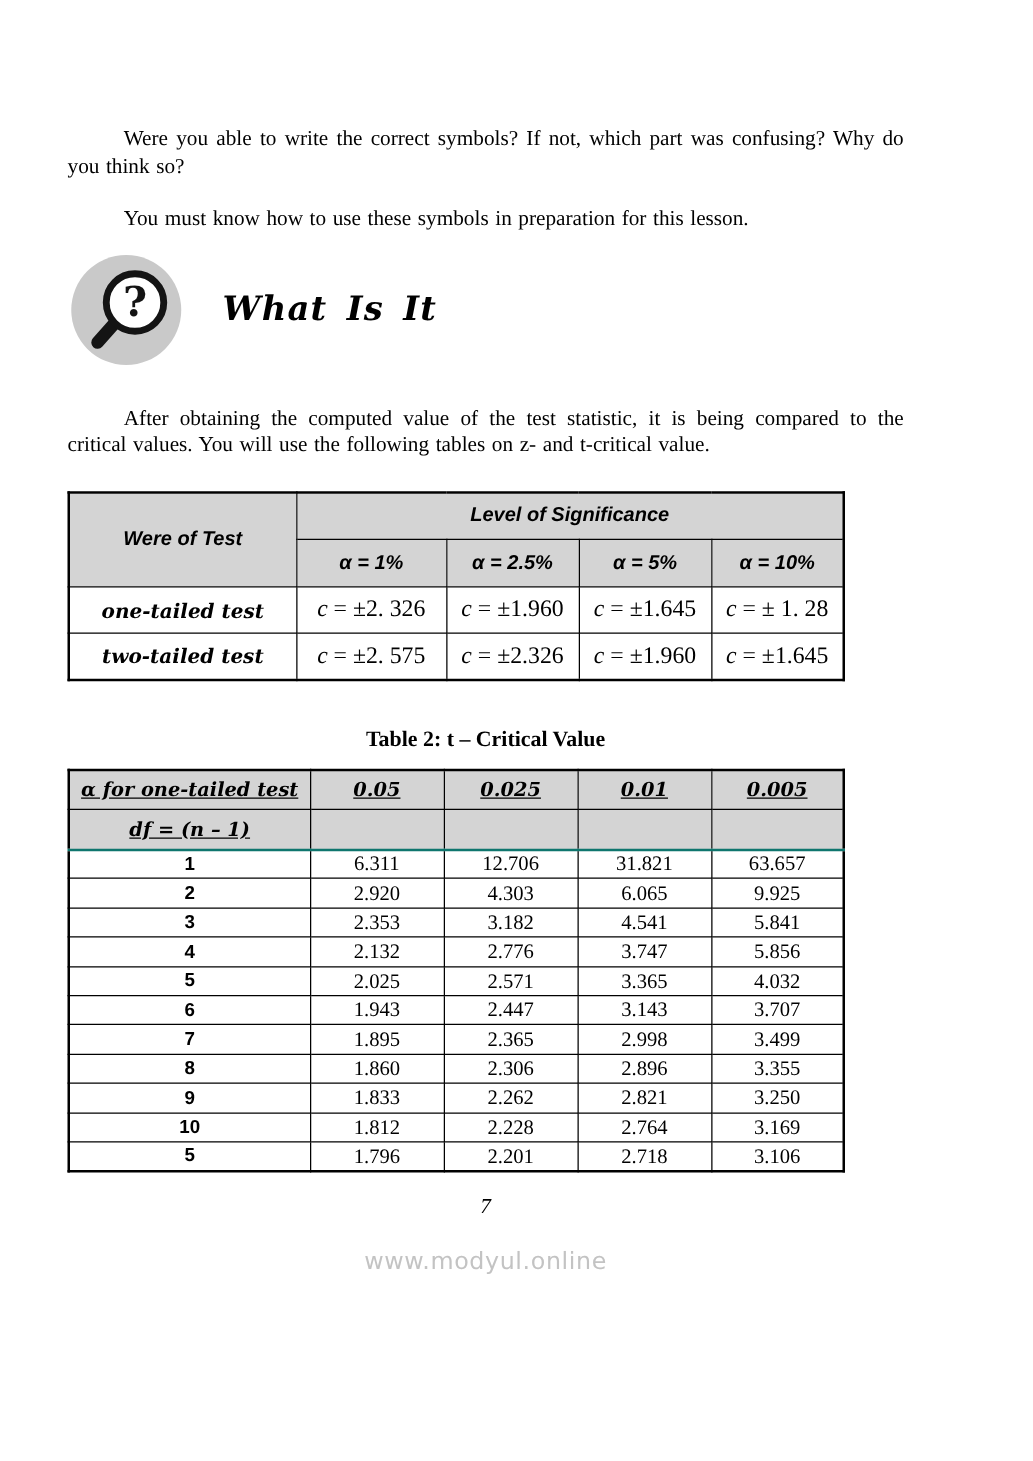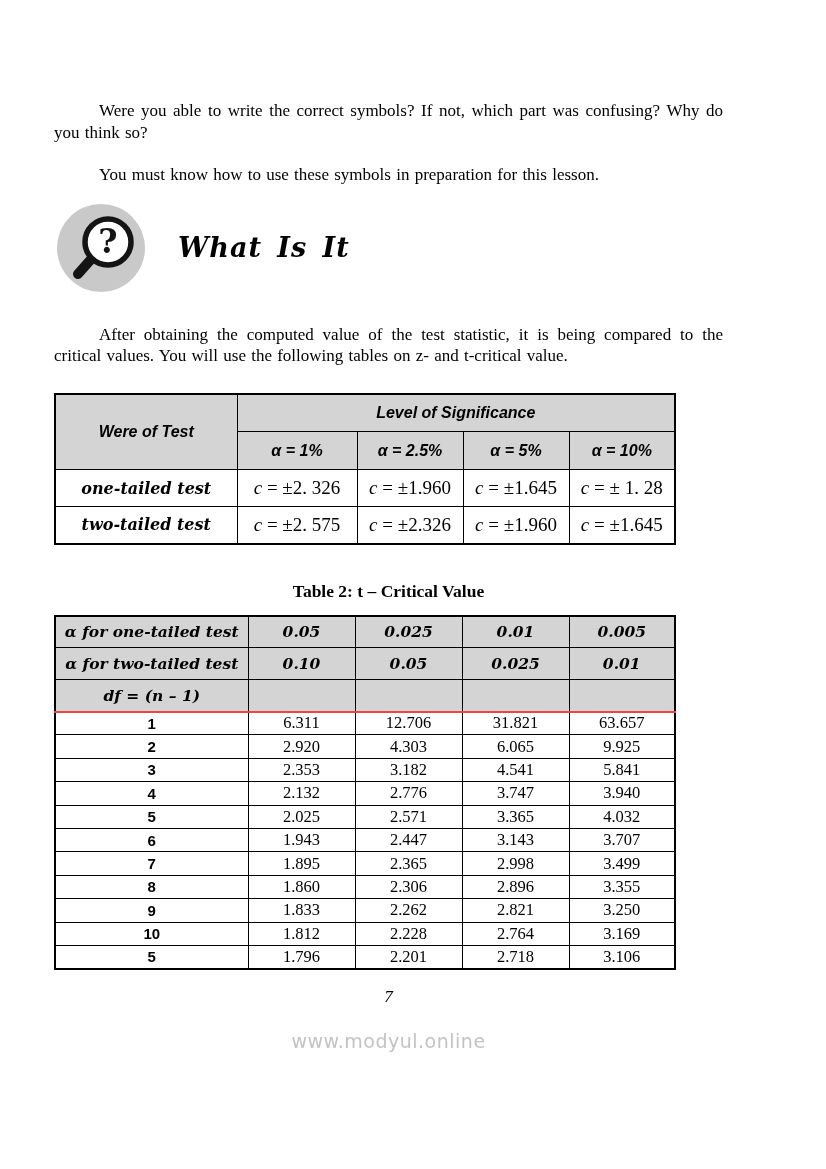--- a/index.html
+++ b/index.html
@@ -56,21 +56,21 @@
   }
   .t1 td.val::first-letter { font-style:italic; }
 
   .t2 { margin-top:13px; }
   .t2 thead th {
     background:#d4d4d4; height:32px;
     font-family:"DejaVu Serif", serif;
     font-weight:bold; font-style:italic;
     font-size:15.5px;
   }
-  .t2 thead { border-bottom:2px solid #ef4444; }
+  .t2 thead { border-bottom:2px solid #0f766e;text-decoration:underline; }
   .t2 tbody td { height:23.4px; font-size:16.5px; border-top-width:1px; border-bottom-width:1px; }
   .t2 tbody td.df {
     font-family:"Liberation Sans", sans-serif;
     font-weight:bold; font-size:15px;
   }
 
   .page-number { text-align:center; font-style:italic; font-size:17px; margin-top:17px; }
   .watermark {
     text-align:center;
     font-family:"DejaVu Sans", sans-serif;
@@ -151,27 +151,20 @@
       </colgroup>
     <thead>
       <tr>
         <th>α for one-tailed test</th>
         <th>0.05</th>
         <th>0.025</th>
         <th>0.01</th>
         <th>0.005</th>
       </tr>
       <tr>
-        <th>α for two-tailed test</th>
-        <th>0.10</th>
-        <th>0.05</th>
-        <th>0.025</th>
-        <th>0.01</th>
-      </tr>
-      <tr>
         <th>df = (n – 1)</th>
         <th></th>
         <th></th>
         <th></th>
         <th></th>
       </tr>
     </thead>
     <tbody>
       <tr>
         <td class="df">1</td>
@@ -192,21 +185,21 @@
         <td>2.353</td>
         <td>3.182</td>
         <td>4.541</td>
         <td>5.841</td>
       </tr>
       <tr>
         <td class="df">4</td>
         <td>2.132</td>
         <td>2.776</td>
         <td>3.747</td>
-        <td>3.940</td>
+        <td>5.856</td>
       </tr>
       <tr>
         <td class="df">5</td>
         <td>2.025</td>
         <td>2.571</td>
         <td>3.365</td>
         <td>4.032</td>
       </tr>
       <tr>
         <td class="df">6</td>

